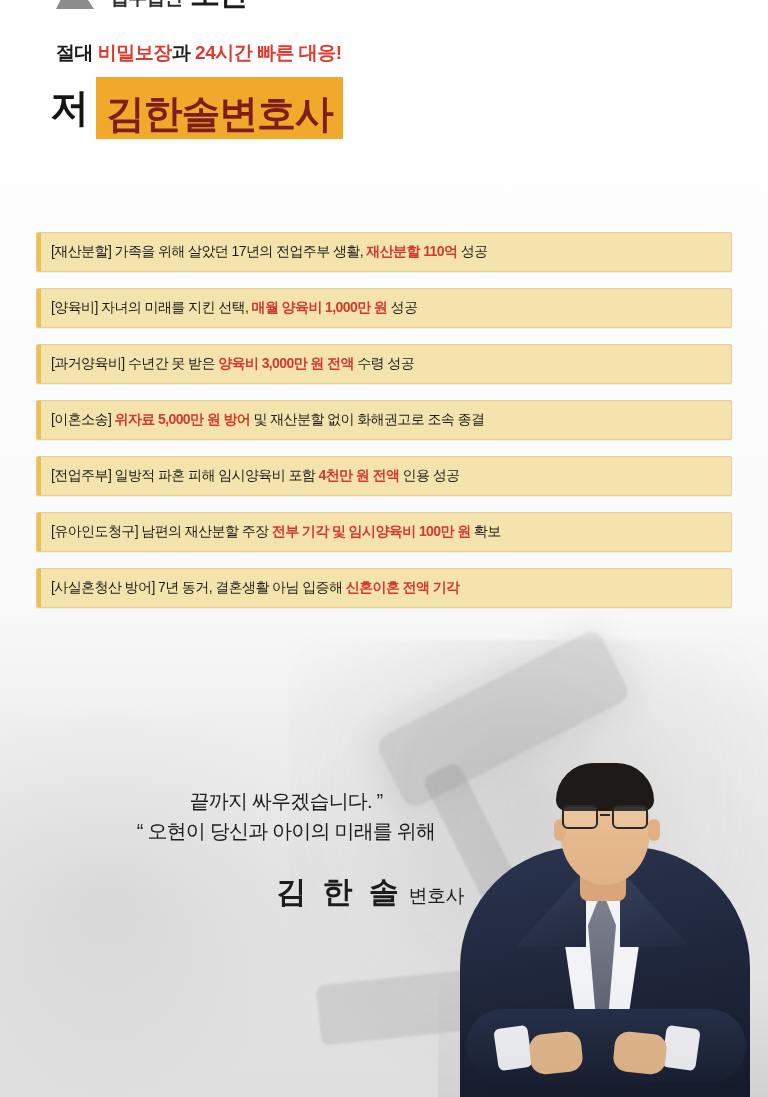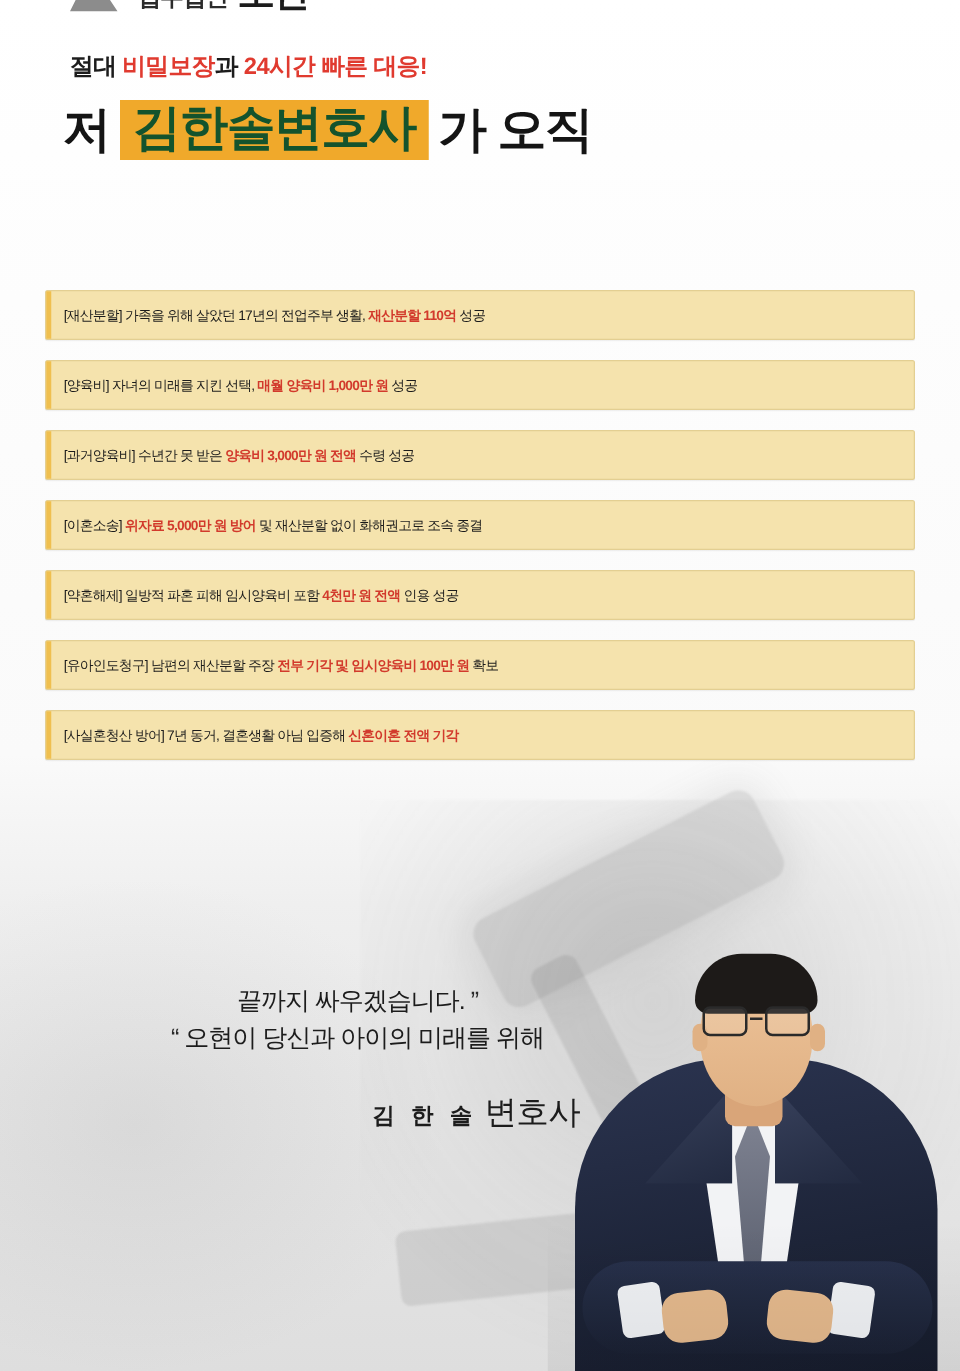--- a/index.html
+++ b/index.html
@@ -85,22 +85,22 @@
     letter-spacing: -1.2px;
     color: #141414;
     white-space: nowrap;
     display: flex;
     align-items: center;
     gap: 8px;
   }
   .box-name {
     display: inline-block;
     background: #f0a92b;
-    color: #14532d;
-    padding: 3px 10px 6px 10px;
+    color: #7f1d1d;
+    padding: 17px 10px 6px 10px;
     line-height: 1;
   }
   .headline-2 {
     margin-left: 50px;
     margin-top: 9px;
     font-size: 40px;
     font-weight: bold;
     letter-spacing: -1.4px;
     color: #141414;
     white-space: nowrap;
@@ -131,21 +131,21 @@
     box-shadow: 0 1px 0 rgba(0,0,0,0.05);
   }
   .result-row::before {
     content: "";
     position: absolute;
     left: 0; top: 0; bottom: 0;
     width: 4px;
     background: #efbf4f;
   }
   .result-text {
-    font-size: 11px;
+    font-size: 14px;
     letter-spacing: -0.6px;
     color: #1b1b1b;
     white-space: nowrap;
   }
   .result-text .tag { font-weight: normal; }
   .result-text .em { color: #d23a2c; font-weight: bold; }
   .result-text .dark { color: #1b1b1b; }
 
   
   .quote-block {
@@ -163,22 +163,22 @@
   }
   .quote-mark { color: #2a2a2a; }
   .quote-sign {
     margin-top: 26px;
     font-size: 22px;
     letter-spacing: -0.5px;
     text-align: right;
     padding-right: 22px;
     white-space: nowrap;
   }
-  .quote-sign .name { font-size: 18px; font-weight: bold; letter-spacing: 4px; }
-  .quote-sign .title { font-size: 26px; text-align: right; }
+  .quote-sign .name { font-size: 30px; font-weight: bold; letter-spacing: 4px; }
+  .quote-sign .title { font-size: 19px; text-align: right; }
 
   
   .lawyer {
     position: absolute;
     right: 0; bottom: 0;
     width: 330px; height: 400px;
     overflow: hidden;
   }
   .lw-suit {
     position: absolute;
@@ -325,21 +325,20 @@
 </div>
 
 <div class="header">
   <div class="kicker">
     <span>절대 </span><span class="hl">비밀보장</span><span>과 </span><span class="hl">24시간 빠른 대응!</span>
   </div>
 
   <div class="headline-1">
     <span>저</span>
     <span class="box-name">김한솔변호사</span>
-    <span>가 오직</span>
   </div>
 
 </div>
 
 <div class="results">
   <div class="result-row">
     <div class="result-text">
       <span class="tag">[재산분할]</span><span class="dark"> 가족을 위해 살았던 17년의 전업주부 생활, </span><span class="em">재산분할 110억</span><span class="dark"> 성공</span>
     </div>
   </div>
@@ -353,21 +352,21 @@
       <span class="tag">[과거양육비]</span><span class="dark"> 수년간 못 받은 </span><span class="em">양육비 3,000만 원 전액</span><span class="dark"> 수령 성공</span>
     </div>
   </div>
   <div class="result-row">
     <div class="result-text">
       <span class="tag">[이혼소송]</span><span class="dark"> </span><span class="em">위자료 5,000만 원 방어</span><span class="dark"> 및 재산분할 없이 화해권고로 조속 종결</span>
     </div>
   </div>
   <div class="result-row">
     <div class="result-text">
-      <span class="tag">[약혼해제]</span><span class="dark"> 일방적 파혼 피해 임시양육비 포함 </span><span class="em">4천만 원 전액</span><span class="dark"> 인용 성공</span>
+      <span class="tag">[전업주부]</span><span class="dark"> 일방적 파혼 피해 임시양육비 포함 </span><span class="em">4천만 원 전액</span><span class="dark"> 인용 성공</span>
     </div>
   </div>
   <div class="result-row">
     <div class="result-text">
       <span class="tag">[유아인도청구]</span><span class="dark"> 남편의 재산분할 주장 </span><span class="em">전부 기각 및 임시양육비 100만 원</span><span class="dark"> 확보</span>
     </div>
   </div>
   <div class="result-row">
     <div class="result-text">
       <span class="tag">[사실혼청산 방어]</span><span class="dark"> 7년 동거, 결혼생활 아님 입증해 </span><span class="em">신혼이혼 전액 기각</span><span class="dark"></span>

